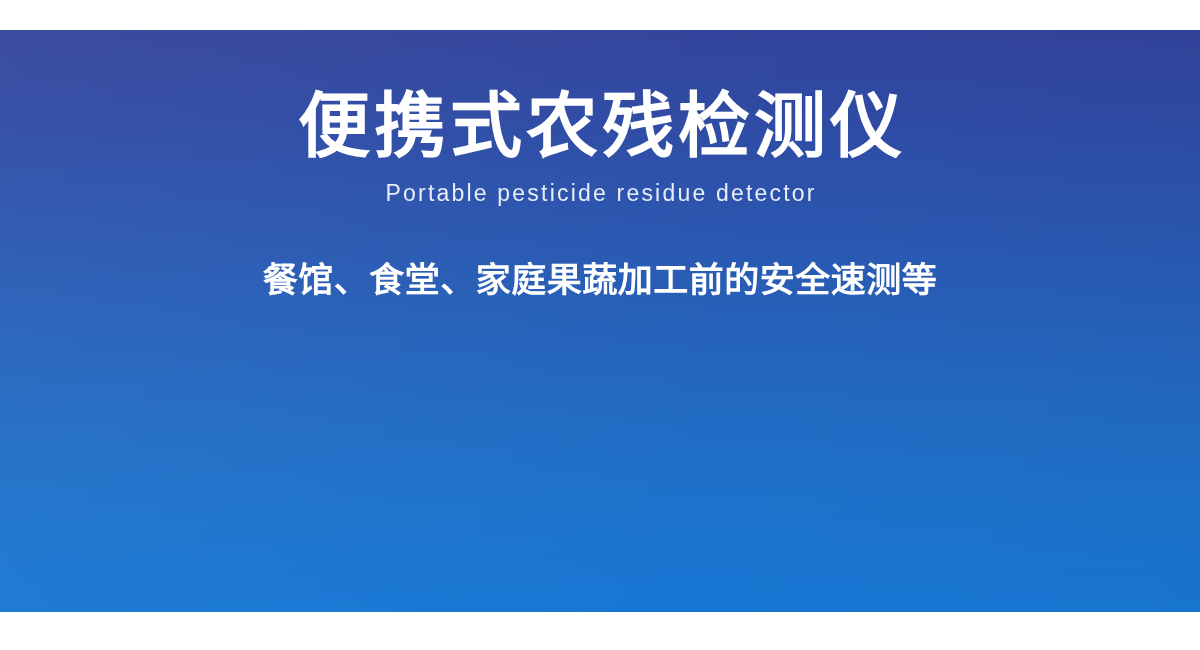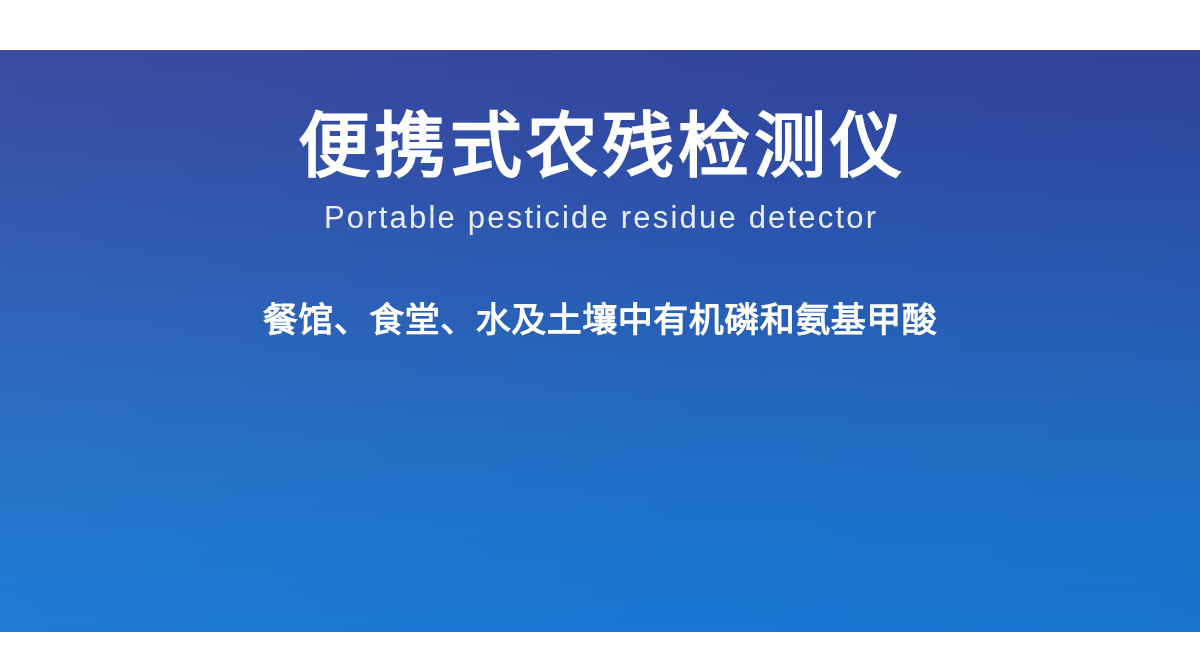--- a/index.html
+++ b/index.html
@@ -20,21 +20,21 @@
     width: 1200px;
     height: 650px;
     background: #ffffff;
     box-sizing: border-box;
   }
 
   
   .gradient-panel {
     position: absolute;
     left: 0;
-    top: 50px;
+    top: 30px;
     width: 1200px;
     height: 582px;
     background: linear-gradient(180deg,
                 #33449b 0%,
                 #2f4aa3 14%,
                 #2b55ae 32%,
                 #2661b9 50%,
                 #216cc4 68%,
                 #1c73cc 84%,
                 #1777d4 100%);
@@ -69,27 +69,27 @@
     font-family: "Liberation Sans", "DejaVu Sans", sans-serif;
     font-weight: 700;
     font-size: 72px;
     line-height: 1;
     letter-spacing: 4px;
     margin-top: 60px;
     text-indent: 4px;
   }
 
   .subtitle {
-    margin: 16px;
+    margin: 4px;
     padding: 0;
     margin-top: 20px;
     color: #e8edf7;
     font-family: "Liberation Sans", "DejaVu Sans", sans-serif;
     font-weight: 400;
-    font-size: 31px;
+    font-size: 23px;
     line-height: 1;
     letter-spacing: 2.2px;
     text-indent: 2.2px;
   }
 
   .description {
     margin: 0;
     padding: 0;
     margin-top: 36px;
     width: 1190px;
@@ -114,19 +114,19 @@
   <div class="gradient-panel">
     <div class="gradient-sheen"></div>
 
     <div class="content">
 
       <h1 class="title">便携式农残检测仪</h1>
 
       <p class="subtitle">Portable pesticide residue detector</p>
 
       <div class="description">
-        <span class="line">餐馆、食堂、水及土壤中有机磷和氨基甲酸</span>
+        <span class="line">餐馆、食堂、家庭果蔬加工前的安全速测等</span>
       </div>
 
     </div>
   </div>
 
 </div>
 
 </body></html>

